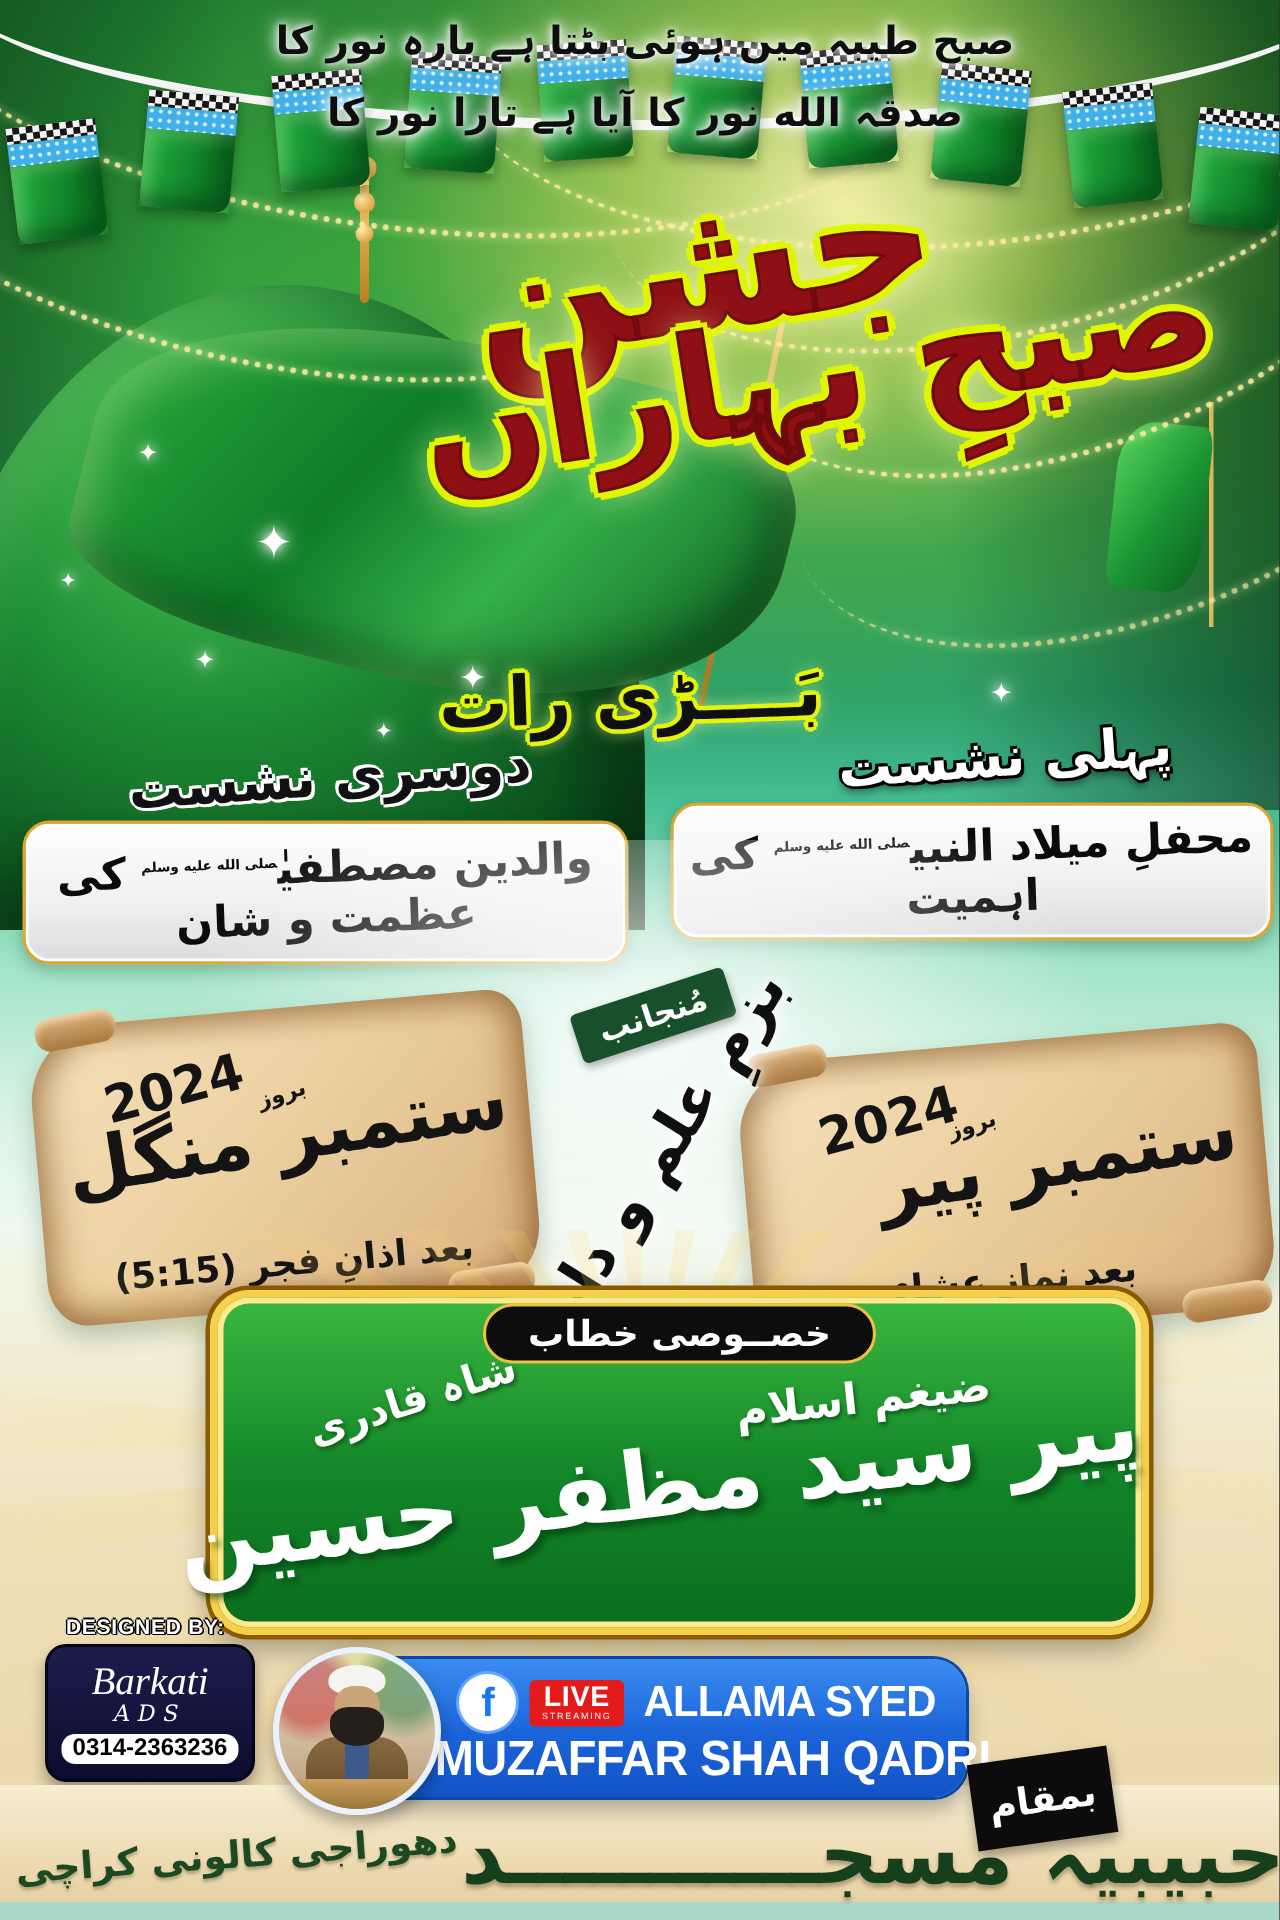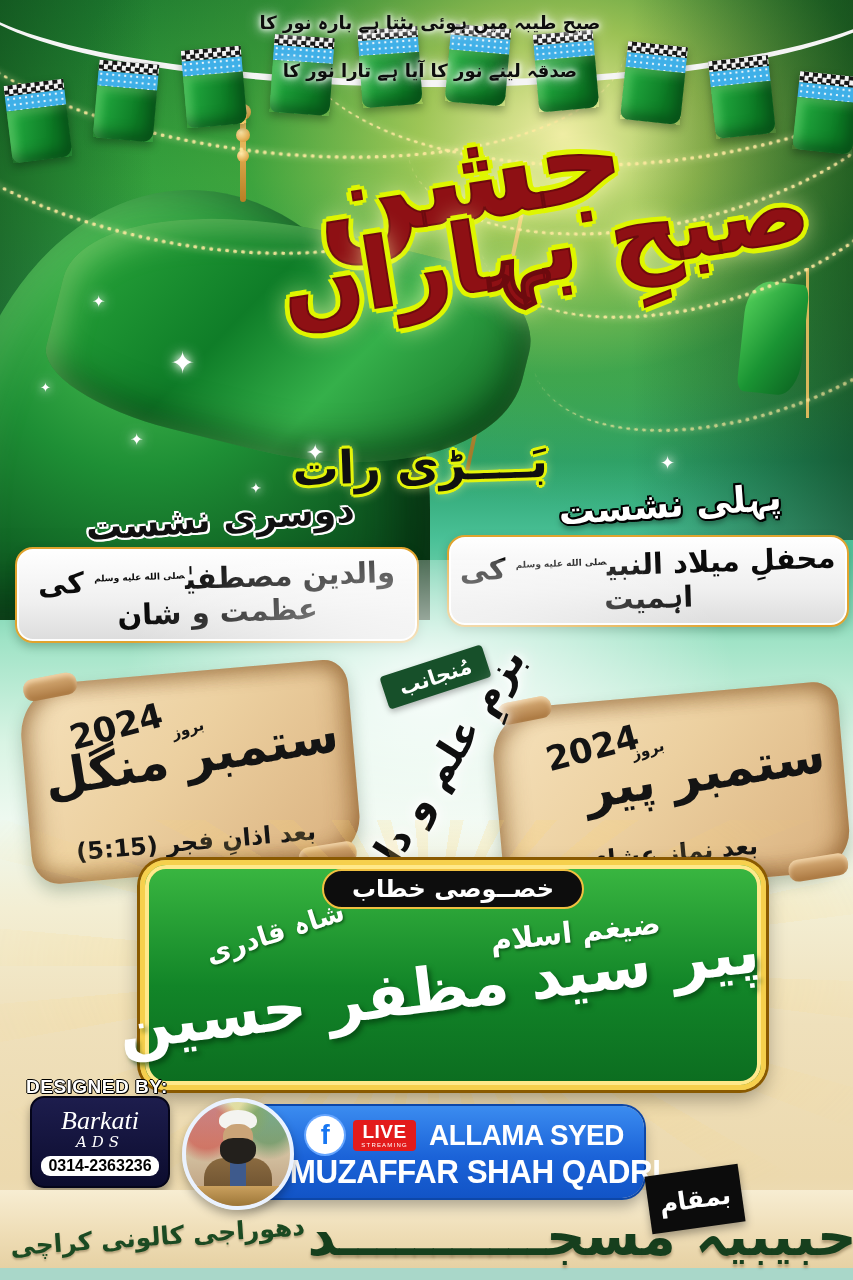--- a/index.html
+++ b/index.html
@@ -57,21 +57,21 @@
   .flag .chk{height:11px;background:repeating-conic-gradient(#161616 0% 25%, #f2f2f2 0% 50%) 0 0/9px 9px;}
   .flag .blu{height:15px;background-color:#3fb0e8;
     background-image:radial-gradient(circle, rgba(255,255,255,.85) 1px, transparent 1.6px);background-size:6px 6px;}
   .flag .grn{flex:1;background:linear-gradient(100deg,#25b043 0%,#0c7a24 70%);border-radius:0 0 10px 8px;
     box-shadow:inset -8px -6px 14px rgba(0,30,8,.45), inset 6px 4px 10px rgba(190,255,170,.3);}
   
   .sparkle::before{content:"✦";}
   .sparkle{color:#fff;text-shadow:0 0 8px #fff,0 0 16px #ffe;}
   
   .urdu{direction:rtl;}
-  .couplet{left:120px;width:620px;text-align:center;font-weight:bold;font-size:18px;color:#0e0e0e;
+  .couplet{left:120px;width:620px;text-align:center;font-weight:bold;font-size:26px;color:#0e0e0e;
     text-shadow:0 0 5px #fff,0 0 10px #fff,0 0 16px rgba(255,255,255,.9);}
   .cp1{top:12px;} .cp2{top:60px;}
   .title{left:245px;top:108px;width:585px;transform:rotate(-9deg);color:#8e1014;
     -webkit-text-stroke:2px #6d0a0e;font-weight:bold;
     text-shadow:6px 0 #dff600,-6px 0 #dff600,0 6px #dff600,0 -6px #dff600,
       4px 4px #dff600,-4px 4px #dff600,4px -4px #dff600,-4px -4px #dff600,0 0 26px #ffffb0;}
   .title .t1{display:block;text-align:left;font-size:118px;line-height:1;margin-left:72px;}
   .title .t2{display:block;text-align:center;font-size:96px;line-height:1;margin-top:-26px;}
   .subtitle{left:200px;top:438px;width:440px;text-align:center;font-size:46px;font-weight:bold;color:#101010;
     transform:rotate(-2deg);
@@ -121,22 +121,22 @@
     box-shadow:0 0 0 3px #8a5a00, inset 0 0 0 4px #ffe98a, 0 8px 20px rgba(0,0,0,.35);padding-left:40px;}
   .pill{position:absolute;left:50%;top:4px;transform:translateX(-50%);background:#0d0d0d;color:#fff;
     border:2px solid #f0c040;border-radius:999px;padding:4px 28px;font-size:24px;font-weight:bold;white-space:nowrap;direction:rtl;}
   .honorific{position:absolute;right:100px;top:50px;color:#fff;font-size:29px;font-weight:bold;transform:rotate(-6deg);direction:rtl;
     text-shadow:1px 2px 3px rgba(0,50,10,.6);}
   .suffix{position:absolute;left:58px;top:52px;color:#fff;font-size:27px;font-weight:bold;transform:rotate(-18deg);direction:rtl;
     text-shadow:1px 2px 3px rgba(0,50,10,.6);}
   .bigname{position:absolute;left:0;right:0;top:86px;text-align:center;color:#fff;font-size:62px;font-weight:bold;
     transform:rotate(-7deg);direction:rtl;white-space:nowrap;text-shadow:3px 4px 5px rgba(0,55,12,.6);}
   
-  .des-label{left:26px;top:1076px;width:142px;text-align:left;font-family:"Liberation Sans",sans-serif;
-    font-size:19px;font-weight:bold;color:#fff;letter-spacing:.5px;
+  .des-label{left:26px;top:1076px;width:142px;text-align:center;font-family:"Liberation Sans",sans-serif;
+    font-size:14px;font-weight:bold;color:#fff;letter-spacing:.5px;
     text-shadow:1px 0 #000,-1px 0 #000,0 1px #000,0 -1px #000,1px 1px #000;}
   .des-box{left:30px;top:1096px;width:136px;height:88px;background:linear-gradient(180deg,#1d1d4d 0%,#0c0c2e 100%);
     border:2px solid #05051a;border-radius:14px;display:flex;flex-direction:column;align-items:center;justify-content:center;
     box-shadow:0 6px 10px rgba(0,0,0,.35);}
   .des-name{font-family:"Liberation Serif",serif;font-style:italic;font-size:26px;color:#fff;line-height:1;}
   .des-sub{font-family:"DejaVu Serif",serif;font-style:italic;font-size:15px;color:#fff;letter-spacing:5px;line-height:1.1;}
   .des-phone{margin-top:5px;background:#fff;border-radius:9px;padding:1px 7px;
     font-family:"Liberation Sans",sans-serif;font-size:16px;font-weight:bold;color:#000;text-align:center;}
   
   .photo{left:182px;top:1098px;width:104px;height:104px;border-radius:50%;border:4px solid #eaf2ff;overflow:hidden;
@@ -254,21 +254,21 @@
 
   <span class="abs sparkle" style="left:170px;top:345px;font-size:30px;"></span>
   <span class="abs sparkle" style="left:92px;top:292px;font-size:16px;"></span>
   <span class="abs sparkle" style="left:306px;top:440px;font-size:22px;"></span>
   <span class="abs sparkle" style="left:250px;top:480px;font-size:14px;"></span>
   <span class="abs sparkle" style="left:660px;top:452px;font-size:18px;"></span>
   <span class="abs sparkle" style="left:130px;top:430px;font-size:16px;"></span>
   <span class="abs sparkle" style="left:40px;top:380px;font-size:13px;"></span>
 
   <div class="abs couplet cp1 urdu">صبح طیبہ میں ہوئی بٹتا ہے بارہ نور کا</div>
-  <div class="abs couplet cp2 urdu">صدقہ لینے نور کا آیا ہے تارا نور کا</div>
+  <div class="abs couplet cp2 urdu">صدقہ الله نور کا آیا ہے تارا نور کا</div>
 
   <div class="abs title urdu">
     <span class="t1">جشن</span>
     <span class="t2">صبحِ بہاراں</span>
   </div>
   <div class="abs subtitle urdu">بَــــڑی رات</div>
 
   <div class="abs sess-label white lbl-first urdu">پہلی نشست</div>
   <div class="abs panel pnl-first">
     <div class="topic urdu">

